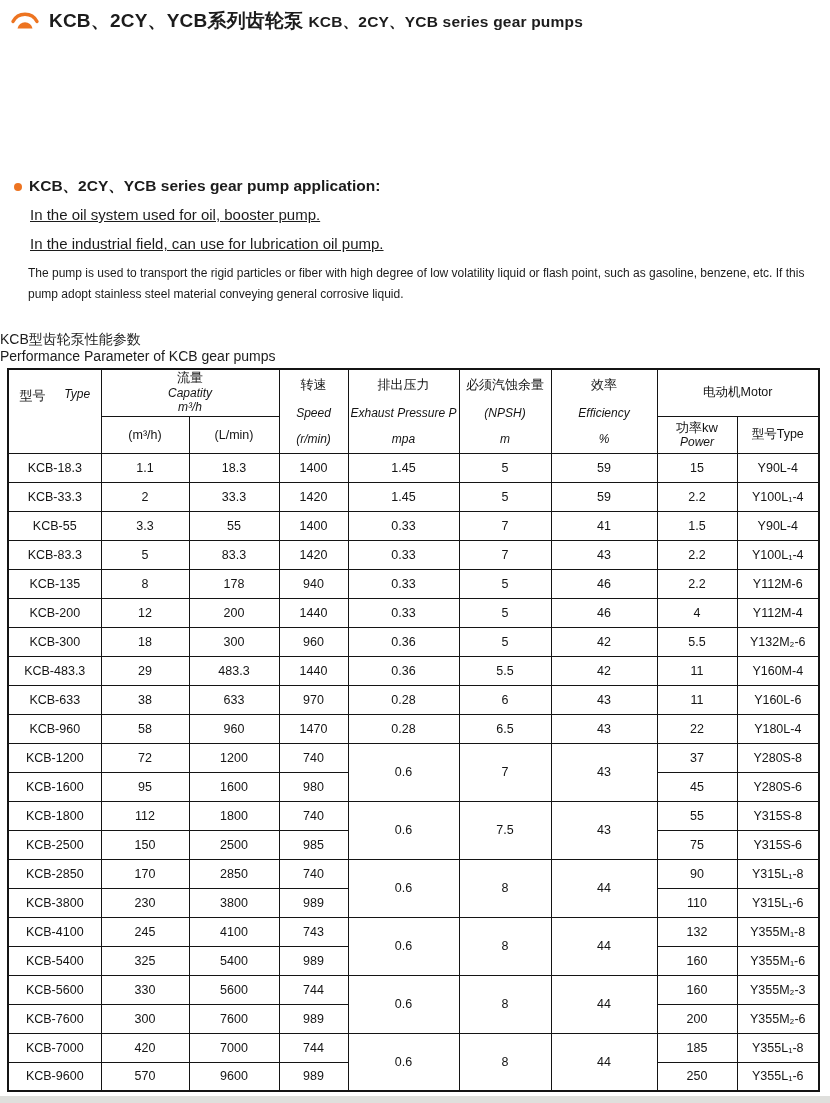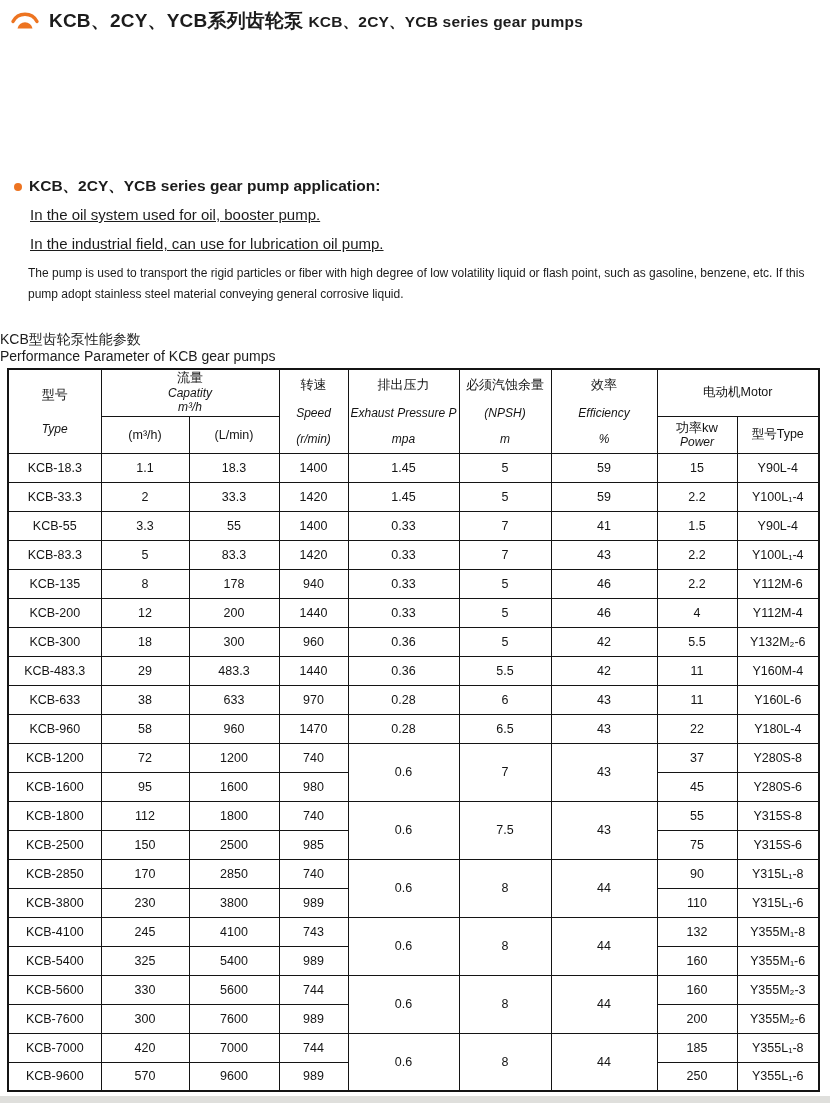--- a/index.html
+++ b/index.html
@@ -33,21 +33,21 @@
     border-collapse:collapse; table-layout:fixed; border:2px solid var(--line);
   }
   .perf th, .perf td {
     border:1px solid var(--line); text-align:center; vertical-align:middle;
     font-weight:normal; font-size:12.5px; color:#141414; padding:0;
   }
   .perf thead tr.hr1 { height:47px; }
   .perf thead tr.hr2 { height:37px;margin-left:8px; }
   .perf tbody tr { height:29px; }
   .th-span { height:80px; display:flex; flex-direction:column; justify-content:space-between; padding:5px 1px; }
-  .th-two { height:80px; display:flex; flex-direction:column; justify-content:space-around; padding:6px 1px; }
+  .th-two { height:80px; display:flex; justify-content:space-around; padding:16px 1px; }
   .th-tight { line-height:14.5px; }
   .th-power { line-height:15px; }
   .zh-h { font-size:13px; }
   .en-h { font-size:12px; white-space:nowrap;font-style:italic; }
   .page-bottom-edge { position:absolute; left:0; bottom:0; width:830px; height:7px; background:#dfdfdc; }
 </style>
 </head>
 <body>
 
 <div class="page">

